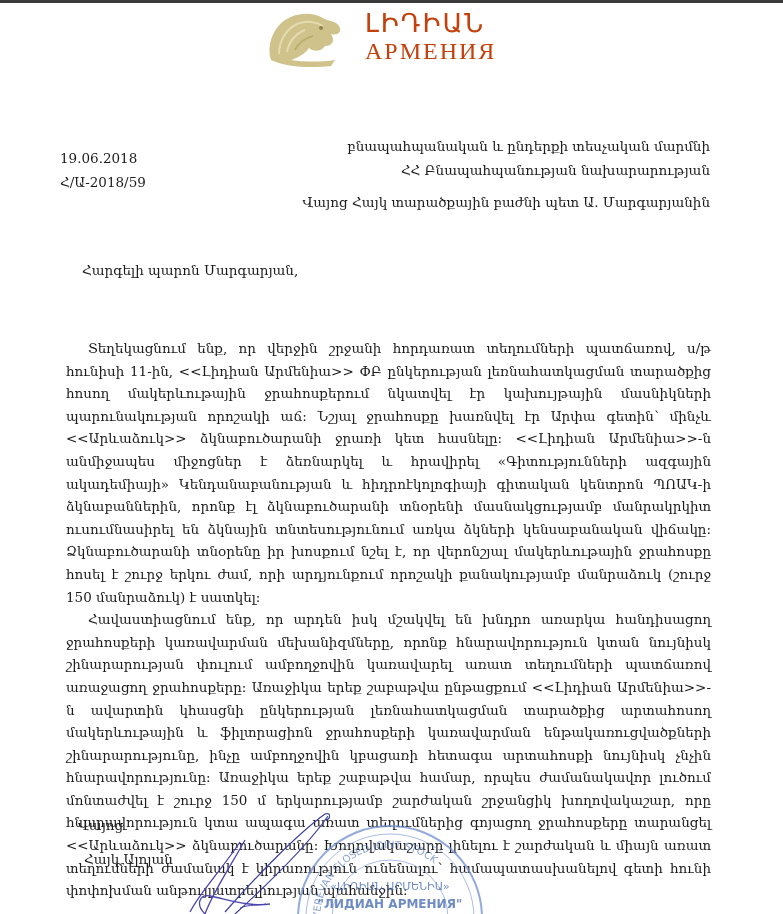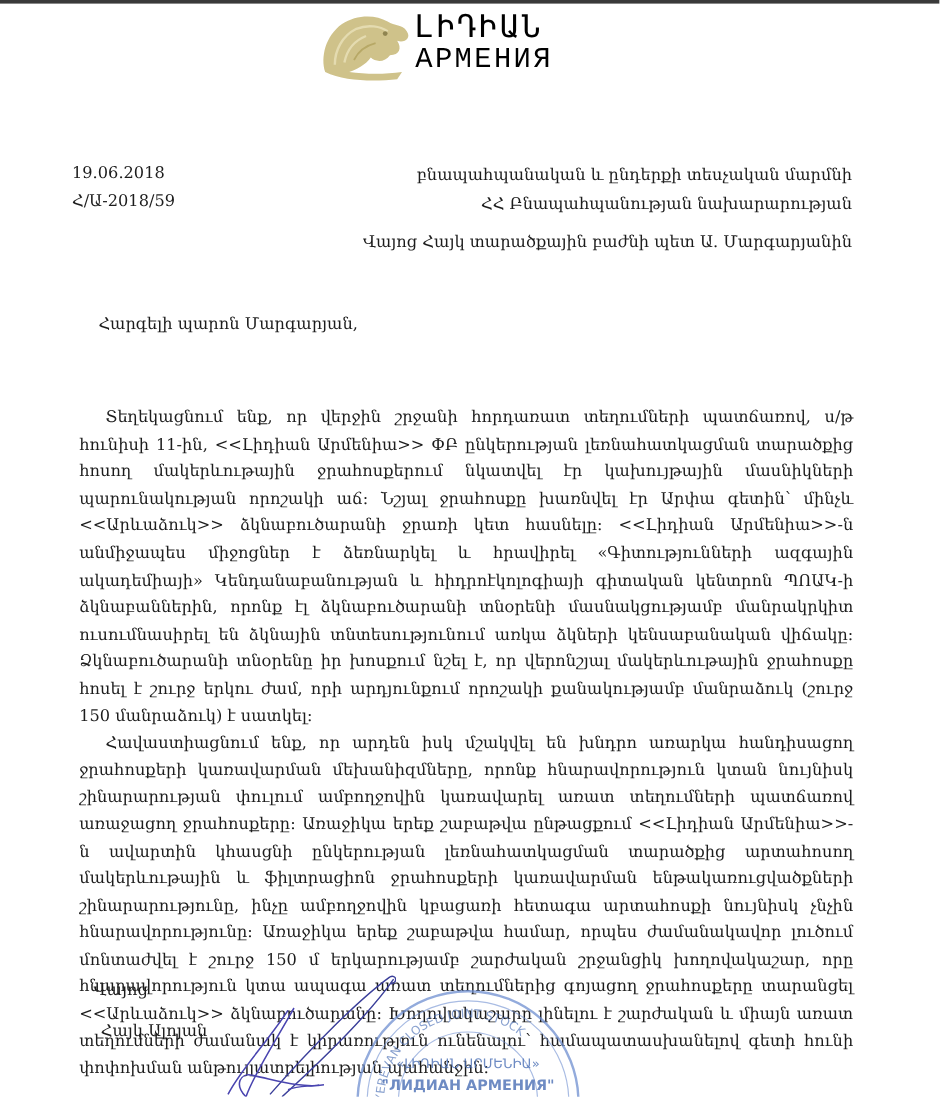--- a/index.html
+++ b/index.html
@@ -6,25 +6,25 @@
   body {
     width: 783px; height: 914px; overflow: hidden;
     background: #ffffff;
     font-family: "DejaVu Serif", "Liberation Serif", serif;
     color: #1c1c1c;
     position: relative;
   }
   .top-border { position: absolute; left: 0; top: 0; width: 783px; height: 3px; background: #3a3a3a; }
   .logo { position: absolute; left: 265px; top: 6px; width: 260px; height: 64px; }
   .logo-mark { position: absolute; left: 0; top: 2px; width: 80px; height: 60px; }
-  .logo-text { position: absolute; left: 81px; top: 4px; font-family: Liberation Mono, monospace; color: #000000; letter-spacing: 2px; }
+  .logo-text { position: absolute; left: 100px; top: 4px; font-family: Liberation Serif, serif; color: #c2410c; letter-spacing: 2px; }
   .logo-line1 { font-size: 26px; line-height: 28px; font-weight: 300; }
   .logo-line2 { font-size: 24px; line-height: 26px; font-weight: 300; }
 
-  .meta-left { position: absolute; left: 60px; top: 132px; font-size: 13.5px; line-height: 24px; }
+  .meta-left { position: absolute; left: 60px; top: 146px; font-size: 13.5px; line-height: 24px; }
   .meta-right { position: absolute; right: 73px; top: 134px; font-size: 13.5px; line-height: 24px; text-align: right; }
   .meta-right .recipient-3 { margin-top: 8px; display: block; }
 
   .salutation { position: absolute; left: 82px; top: 262px; font-size: 13.5px; text-align: center; }
 
   .body-text {
     position: absolute; left: 66px; top: 293px; width: 645px;
     font-size: 13.5px; line-height: 22.6px; text-align: justify; margin-top: 44px;
   }
   .body-text p { margin: 0; text-indent: 22px; }

